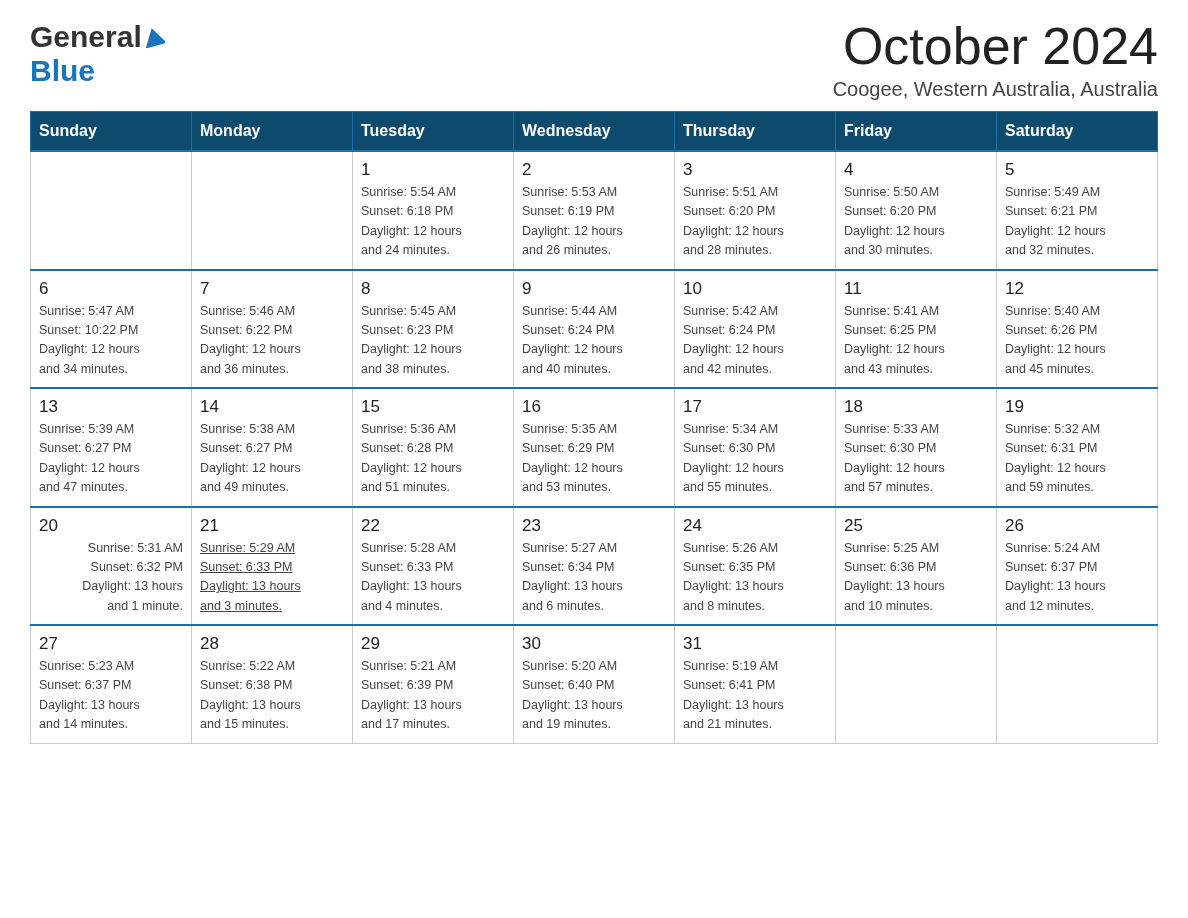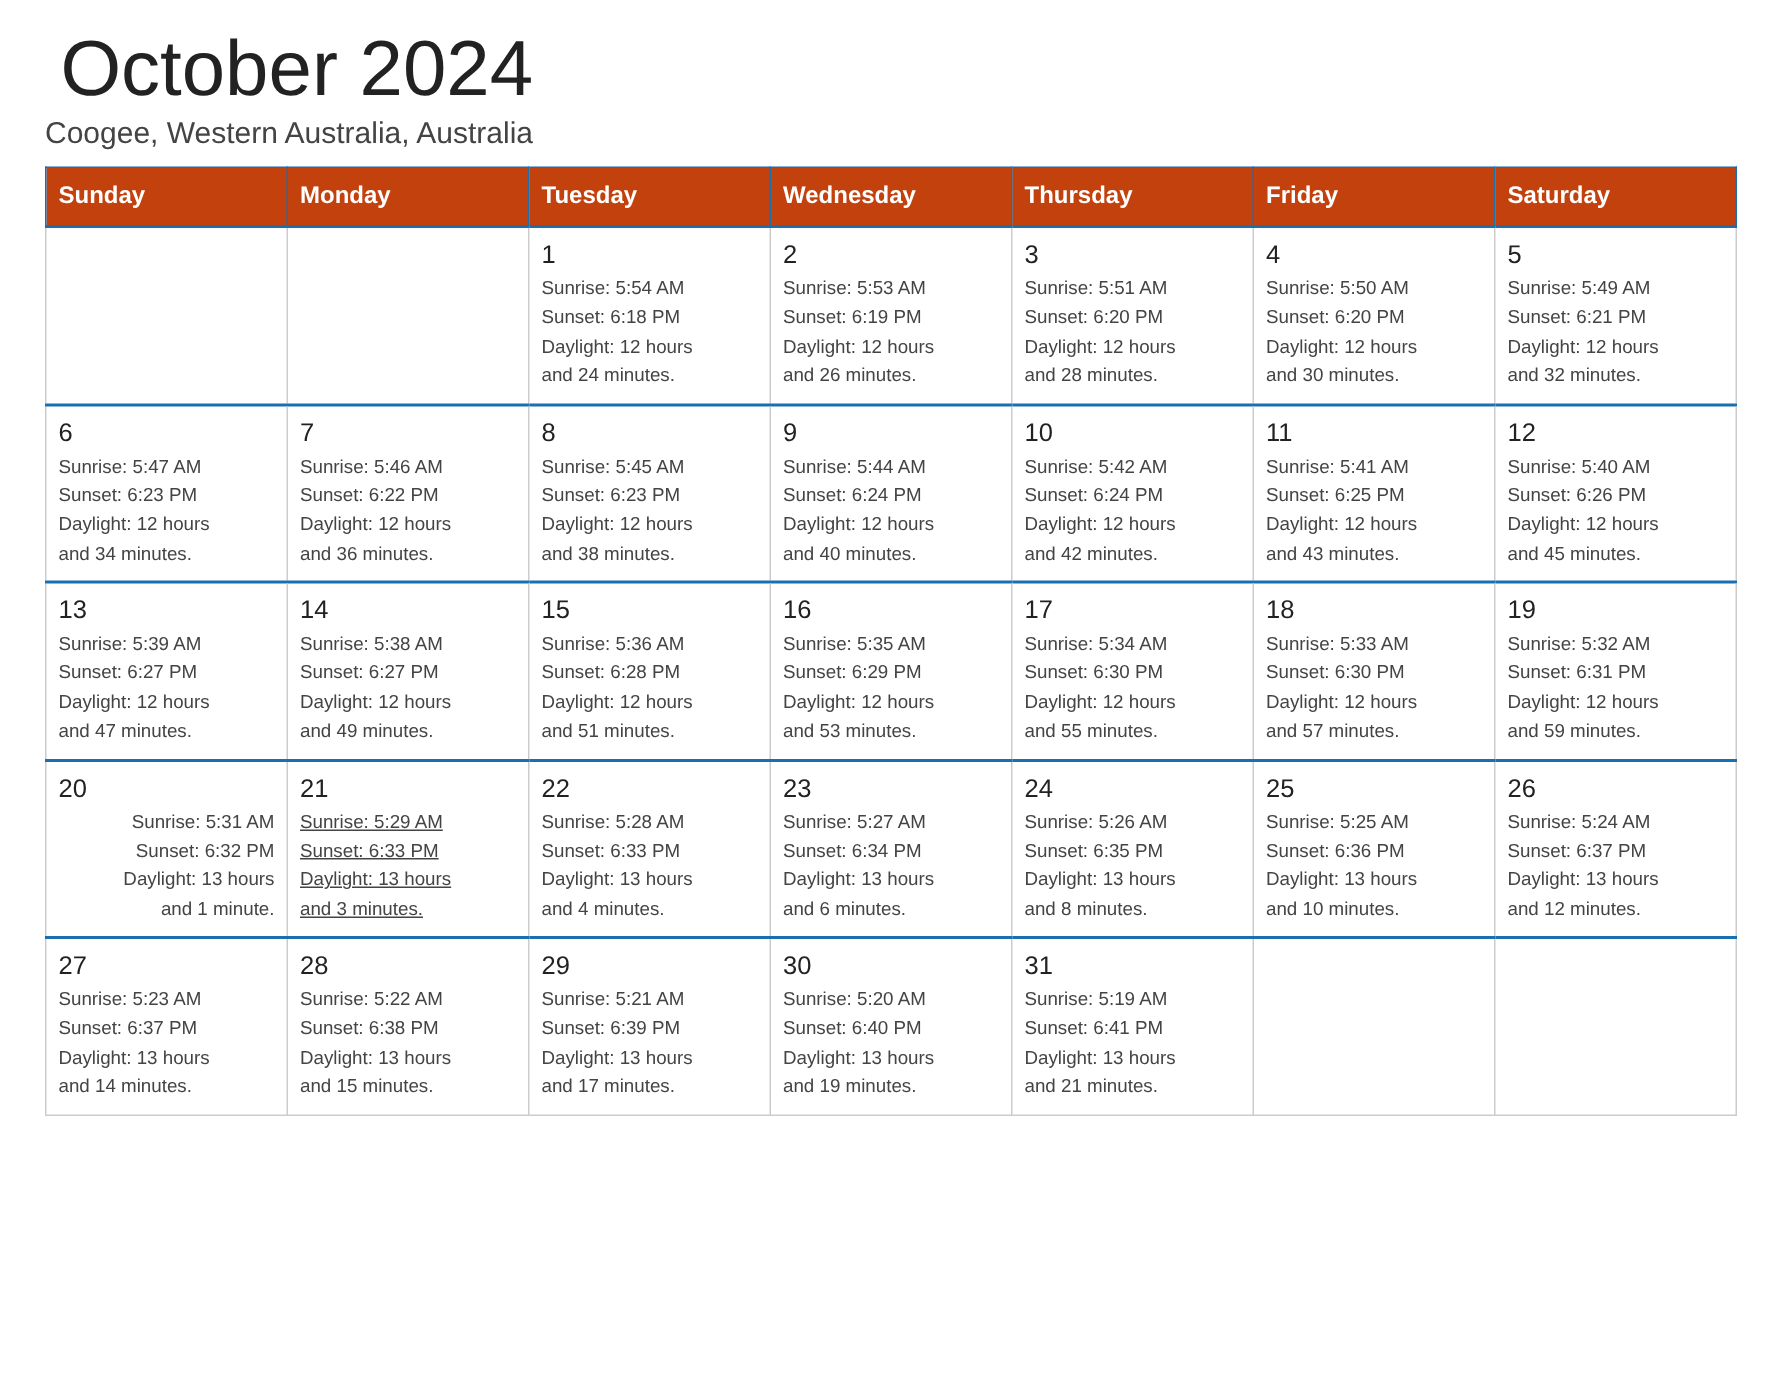--- a/index.html
+++ b/index.html
@@ -37,21 +37,21 @@
       margin-top: 6px;
       text-align: right;
     }
     .calendar-table {
       width: 100%;
       border-collapse: collapse;
       table-layout: fixed;
       margin-top: 10px;
     }
     .calendar-table thead tr th {
-      background-color: #c2410c;
+      background-color: #0c4a6e;
       color: #fff;
       font-size: 16px;
       font-weight: bold;
       padding: 10px 8px;
       text-align: left;
       border: 1px solid #1a6faf;
     }
     .calendar-table tbody tr td {
       vertical-align: top;
       padding: 8px 8px;
@@ -89,20 +89,31 @@
     .logo-name-blue {
       font-size: 30px;
       font-weight: bold;
       color: #1a75bc;
     }
   </style>
 </head>
 <body>
 
 <div class="header-area">
+  <div class="logo-area">
+    <div class="logo-wrapper">
+      <span class="logo-name-general">General</span>
+      <svg width="22" height="22" viewBox="0 0 22 22" style="margin: 0 1px;">
+        <polygon points="11,2 22,20 0,20" fill="#1a75bc" transform="rotate(-15, 11, 11)"></polygon>
+      </svg>
+    </div>
+    <div>
+      <span class="logo-name-blue">Blue</span>
+    </div>
+  </div>
   <div class="title-area">
     <div class="main-title">October 2024</div>
     <div class="subtitle">Coogee, Western Australia, Australia</div>
   </div>
 </div>
 
 <table class="calendar-table">
   <thead>
     <tr>
     <th>Sunday</th>
@@ -151,21 +162,21 @@
           <div class="day-info" style="white-space: pre-line;">Sunrise: 5:49 AM
 Sunset: 6:21 PM
 Daylight: 12 hours
 and 32 minutes.</div>
         </td>
       </tr>
       <tr>
         <td>
           <span class="day-num">6</span>
           <div class="day-info" style="white-space: pre-line;">Sunrise: 5:47 AM
-Sunset: 6:23 PM
+Sunset: 10:22 PM
 Daylight: 12 hours
 and 34 minutes.</div>
         </td>
         <td>
           <span class="day-num">7</span>
           <div class="day-info" style="white-space: pre-line;">Sunrise: 5:46 AM
 Sunset: 6:22 PM
 Daylight: 12 hours
 and 36 minutes.</div>
         </td>

